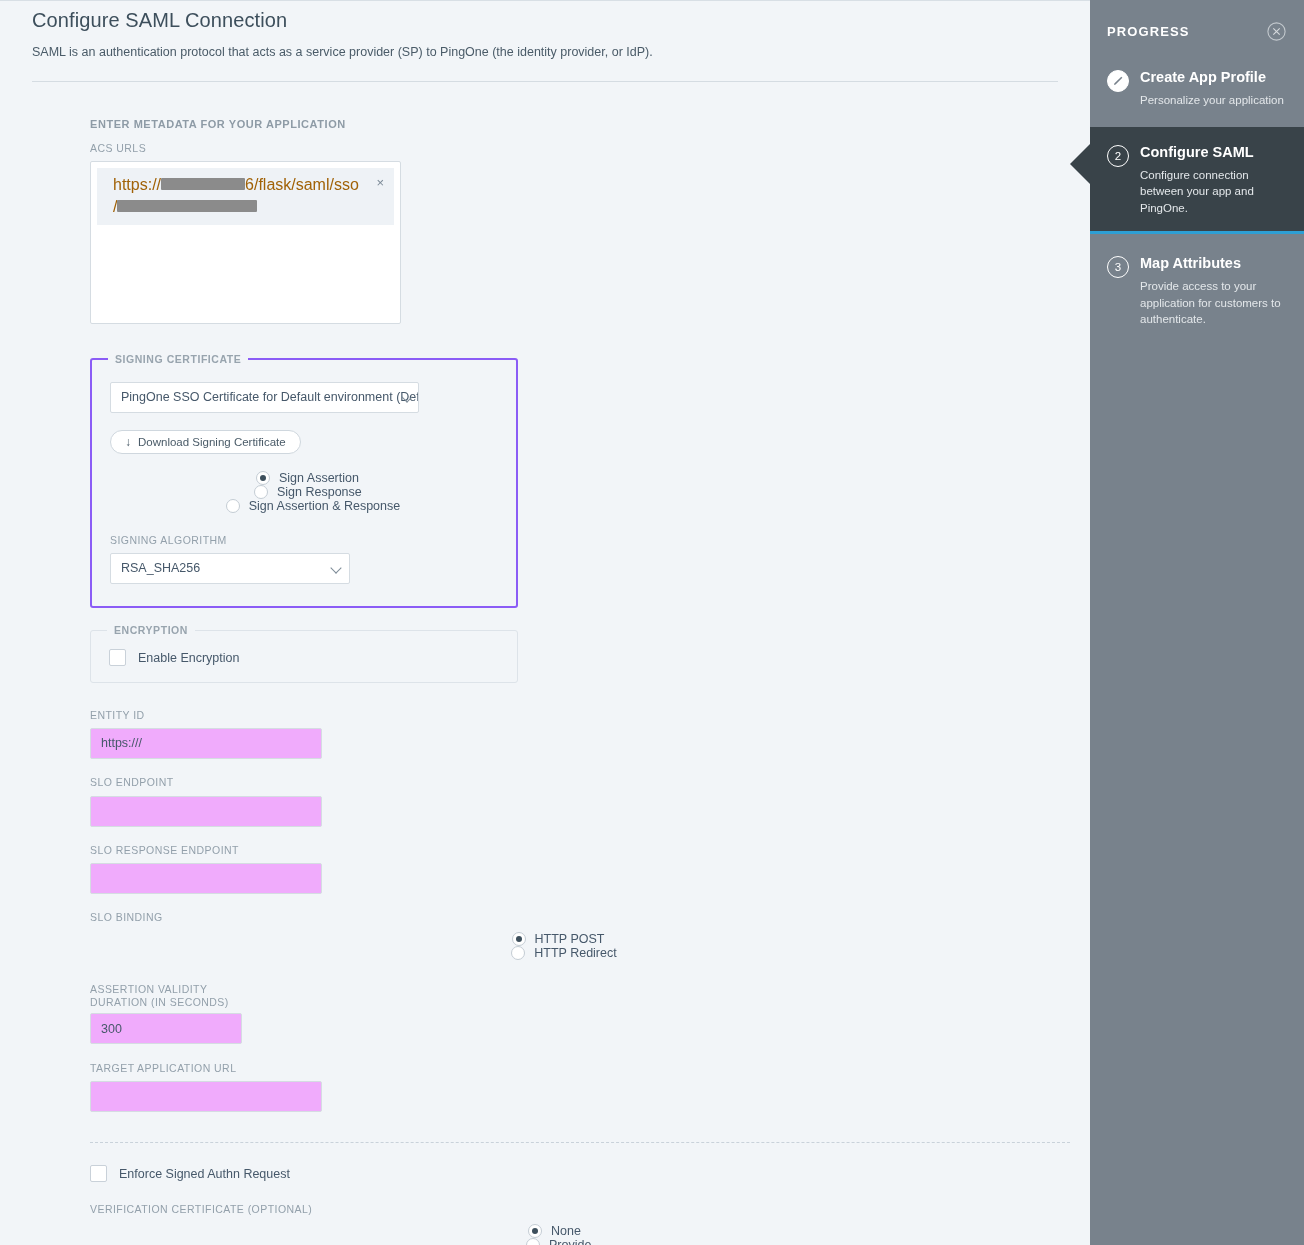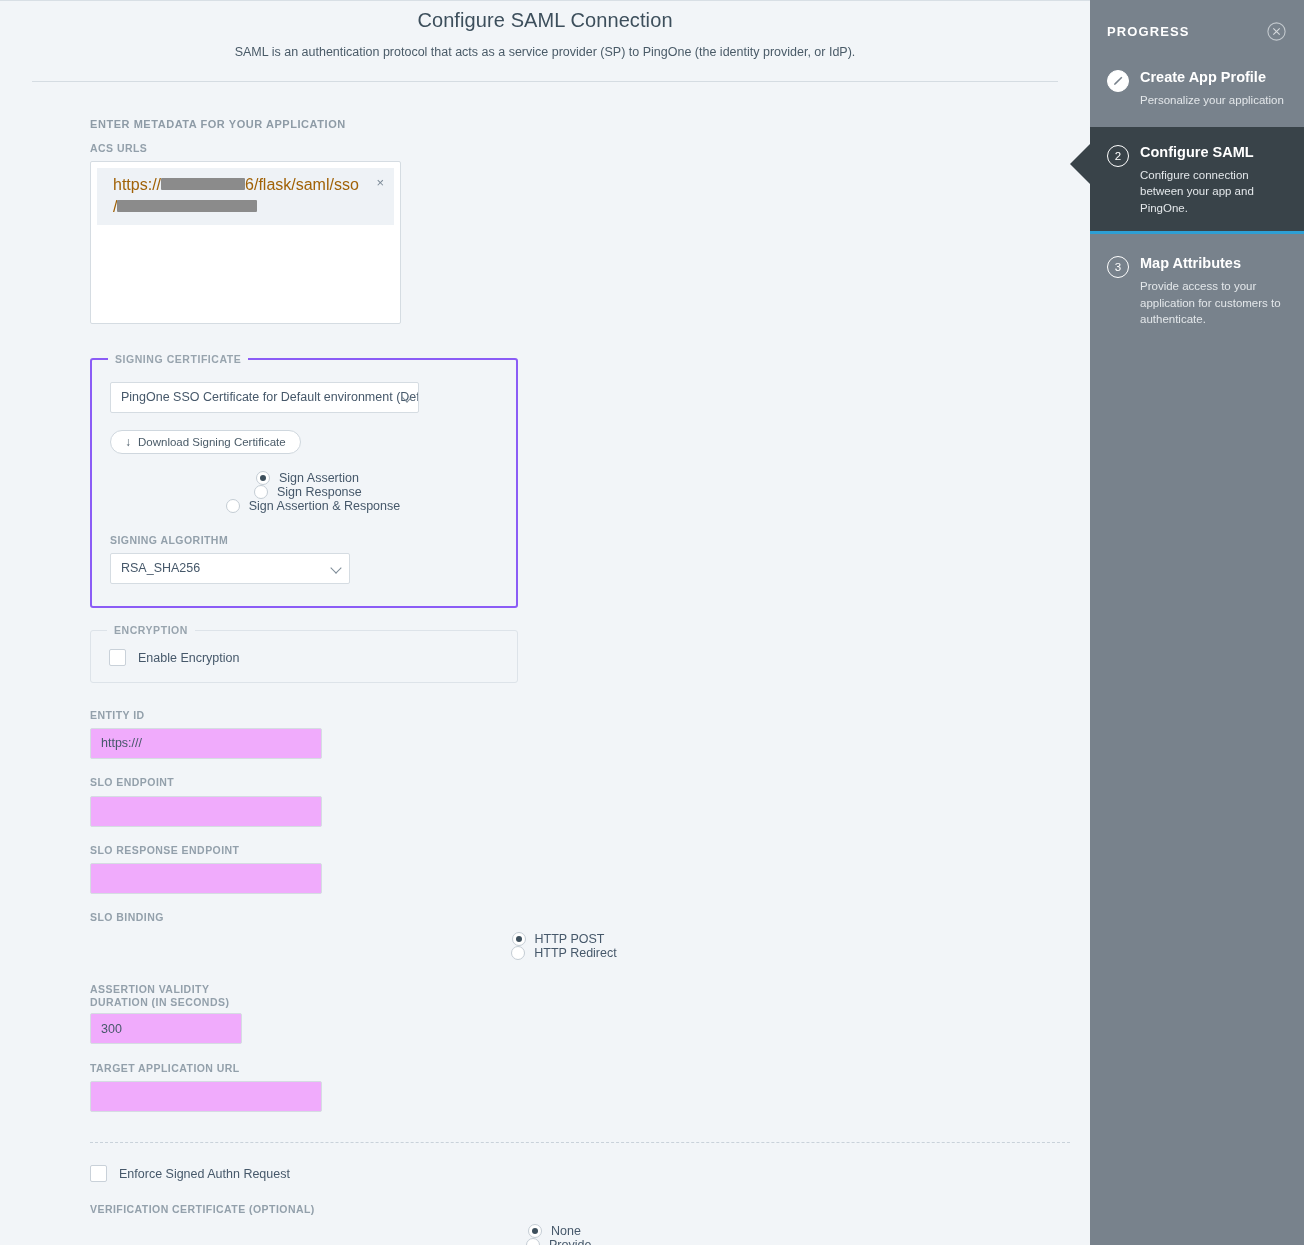--- a/index.html
+++ b/index.html
@@ -20,21 +20,21 @@
   #main-pane {
     width: 1090px;
     height: 1245px;
     background: #f2f5f8;
     position: relative;
     border-top: 1px solid #d8dfe5;
     overflow: hidden;
   }
 
   
-  .page-header { padding: 0 32px; text-align: center; }
+  .page-header { padding: 0 32px; }
   .page-title {
     font-size: 20px;
     font-weight: 400;
     color: #3d4f5c;
     margin: 0;
     padding-top: 8px;
     letter-spacing: .1px;
   }
   .page-subtitle {
     font-size: 12.5px;
@@ -63,21 +63,20 @@
   .field { padding-left: 38px; }
 
   .field-label {
     font-size: 10.5px;
     letter-spacing: .45px;
     color: #93a0ab;
     margin: 0;
     padding: 12px 0 6px 0;
     text-transform: uppercase;
     line-height: 1.25;
-    font-weight: bold;
   }
 
   .text-input {
     display: block;
     height: 31px;
     background: #f0abfc;
     border: 1px solid #d5dce2;
     border-radius: 2px;
     font-family: "Liberation Sans", sans-serif;
     font-size: 12.5px;

